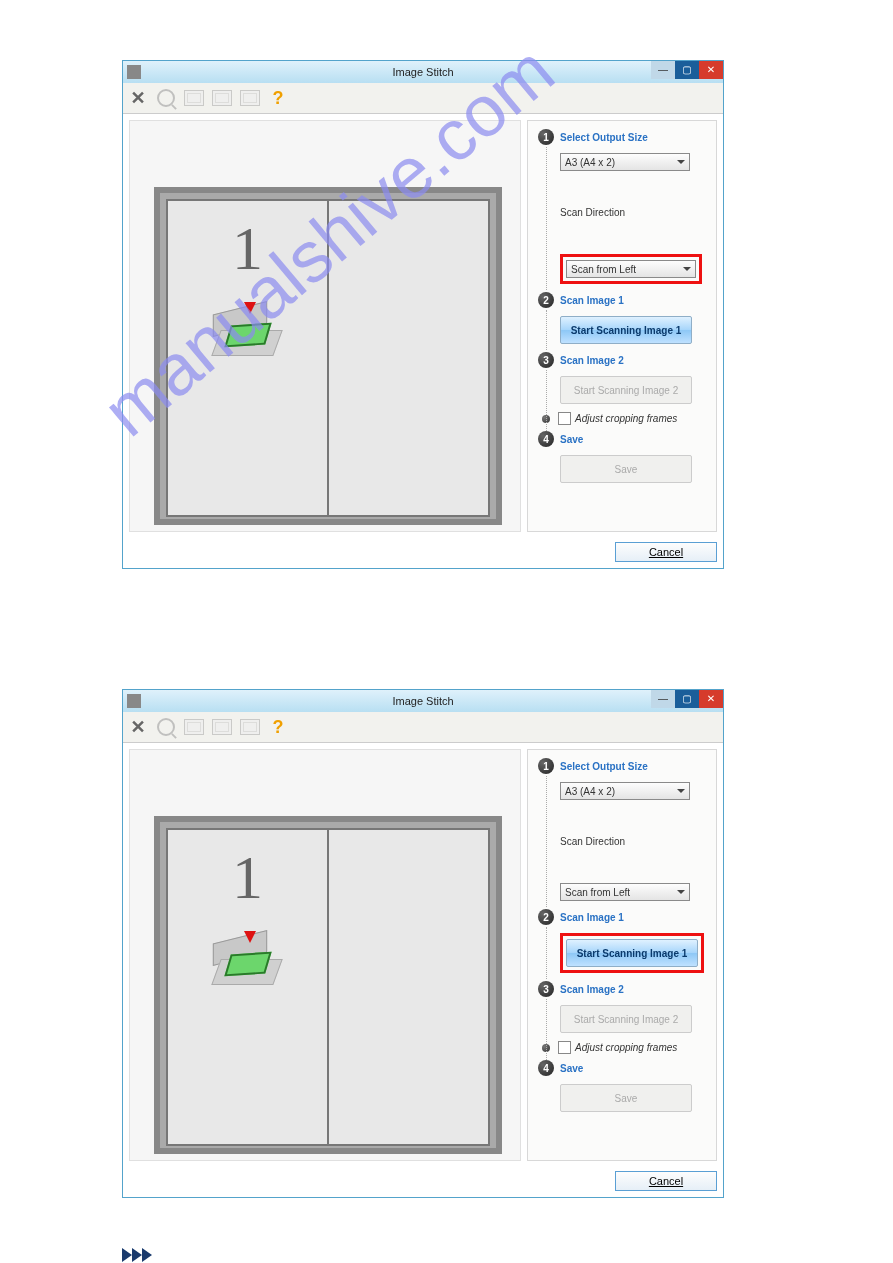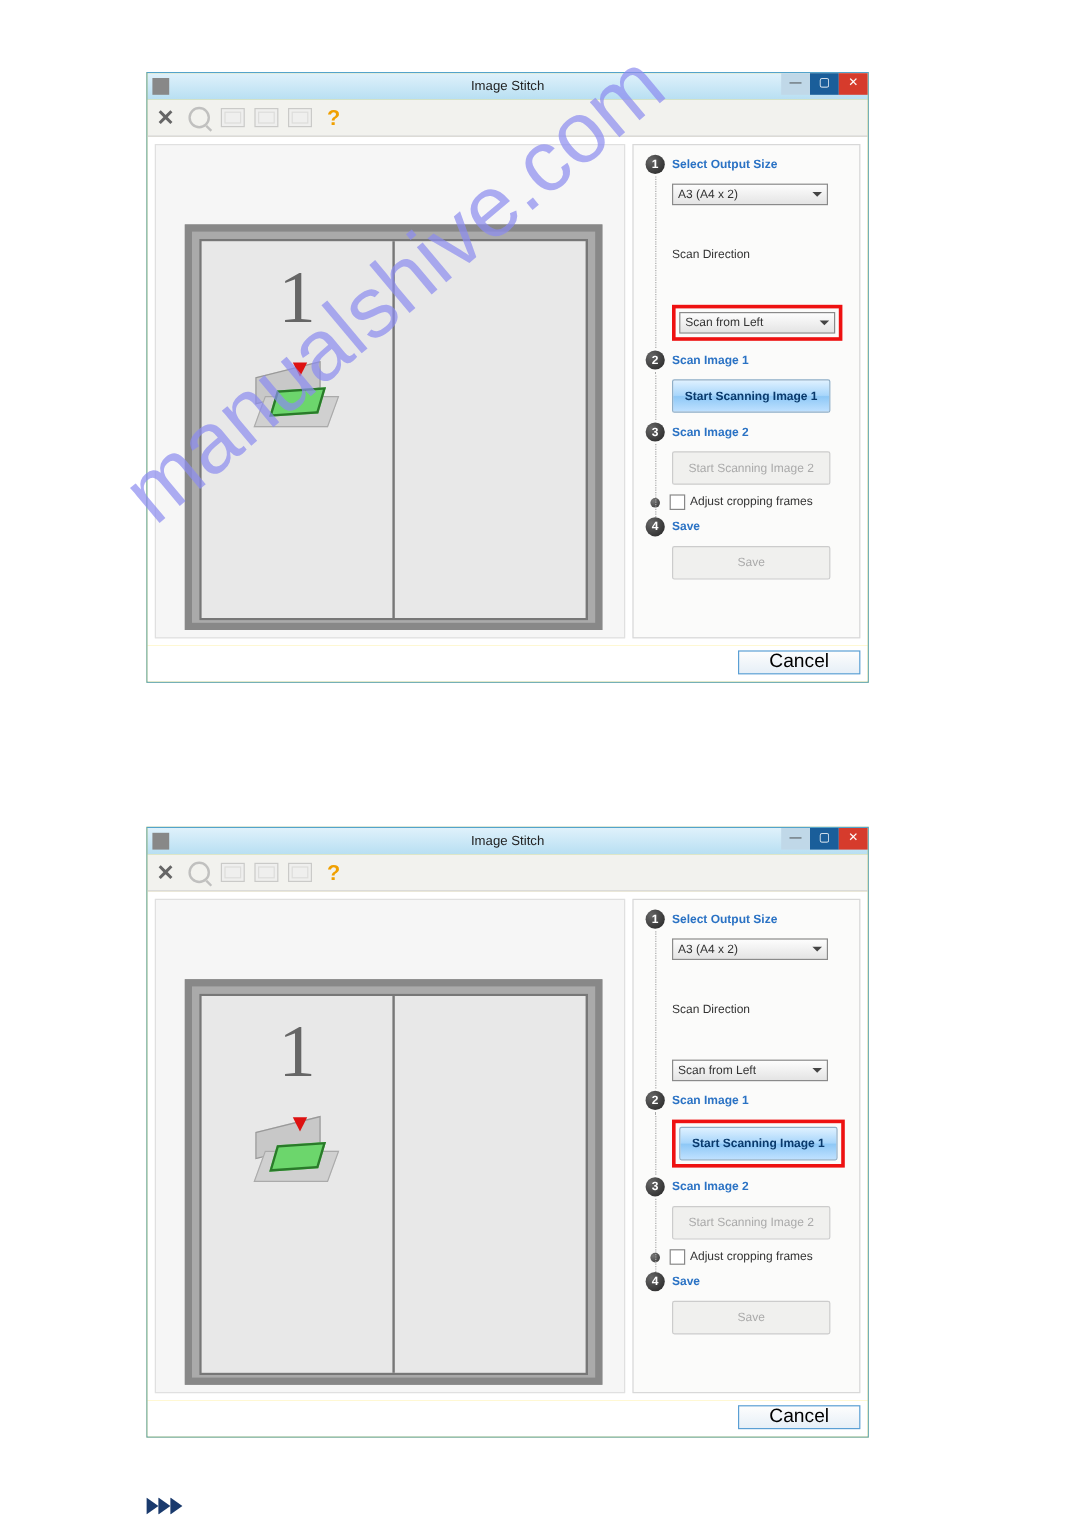--- a/index.html
+++ b/index.html
@@ -255,37 +255,38 @@
   .btn-blue {
     background: linear-gradient(to bottom, #dff1ff 0%, #a8d6fb 48%, #8ec8f6 52%, #bfe1ff 100%);
     color: #0a3a6c;
   }
   .btn-disabled {
     background: #f0f0ee;
     color: #aaa;
     border-color: #ccc;
     font-weight: normal;
   }
-  .chk-row { display: flex; align-items: center; gap: 4px; font-size: 10px; }
+  .chk-row { display: flex; align-items: center; gap: 4px; font-size: 10px; font-style: italic; }
   .chk { width: 11px; height: 11px; border: 1px solid #888; background: #fff; }
   .footer-bar {
     background: #fff;
     display: flex;
     justify-content: flex-end;
     padding: 4px 6px 6px;
   }
   .cancel-btn {
     width: 100px;
     height: 18px;
     border: 1px solid #5a9fd4;
     background: linear-gradient(to bottom, #fdfdfd, #e6eff7);
     display: flex;
     align-items: center;
     justify-content: center;
-    font-size: 16px;
+    font-size: 11px;
+    text-decoration: underline;
   }
   .note-chevrons {
     margin-left: 122px;
     margin-top: 50px;
   }
   .note-chevrons svg { display: block; }
   .step-rail {
     padding-left: 22px;
   }
   .step-rail .section { position: relative; }

